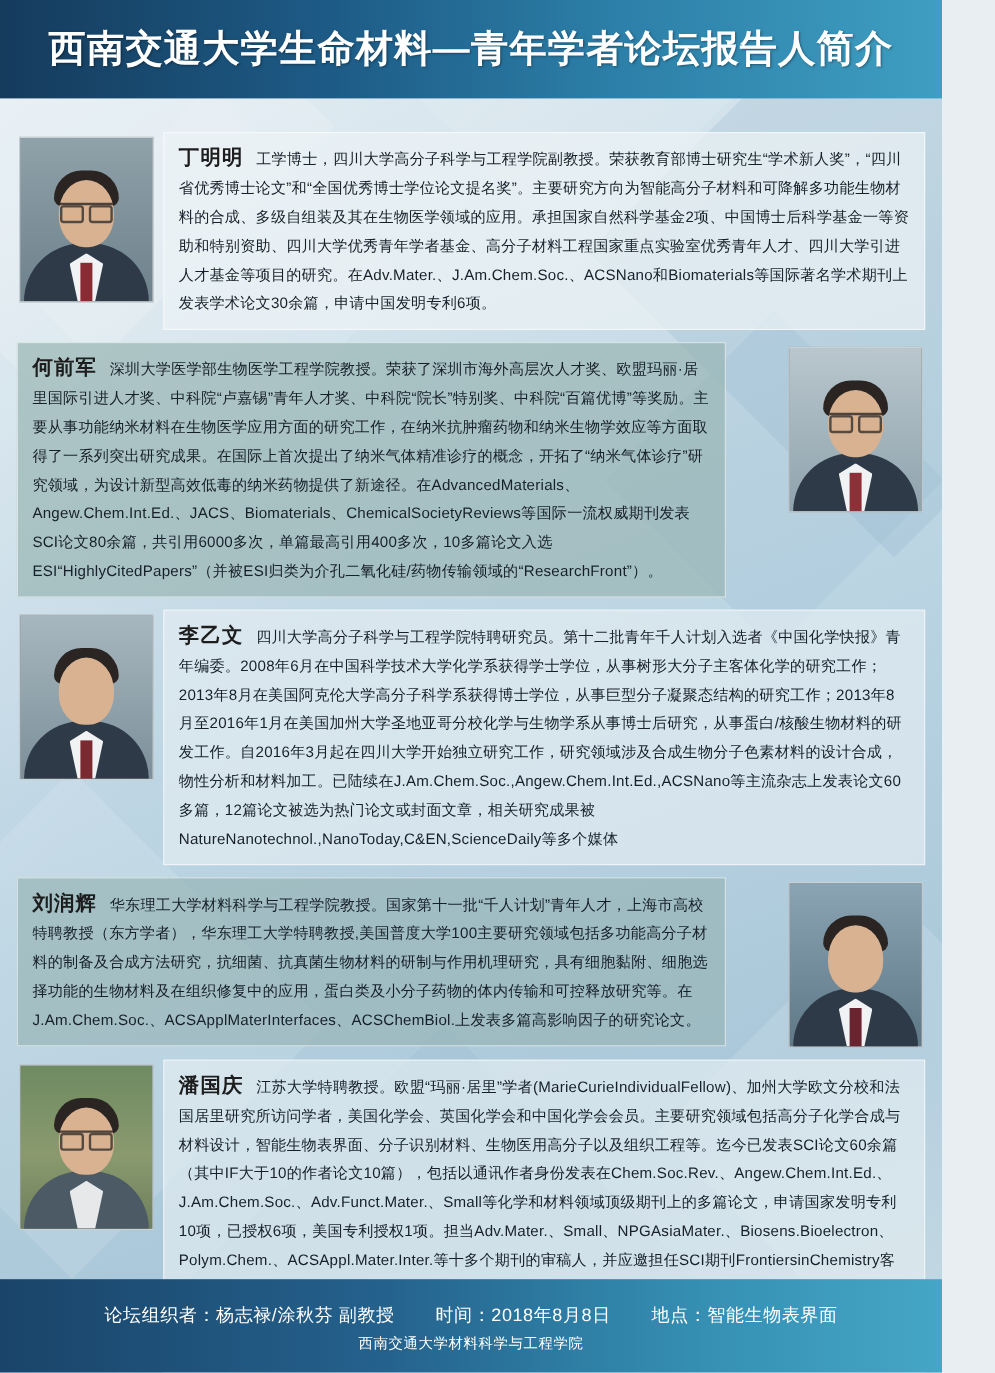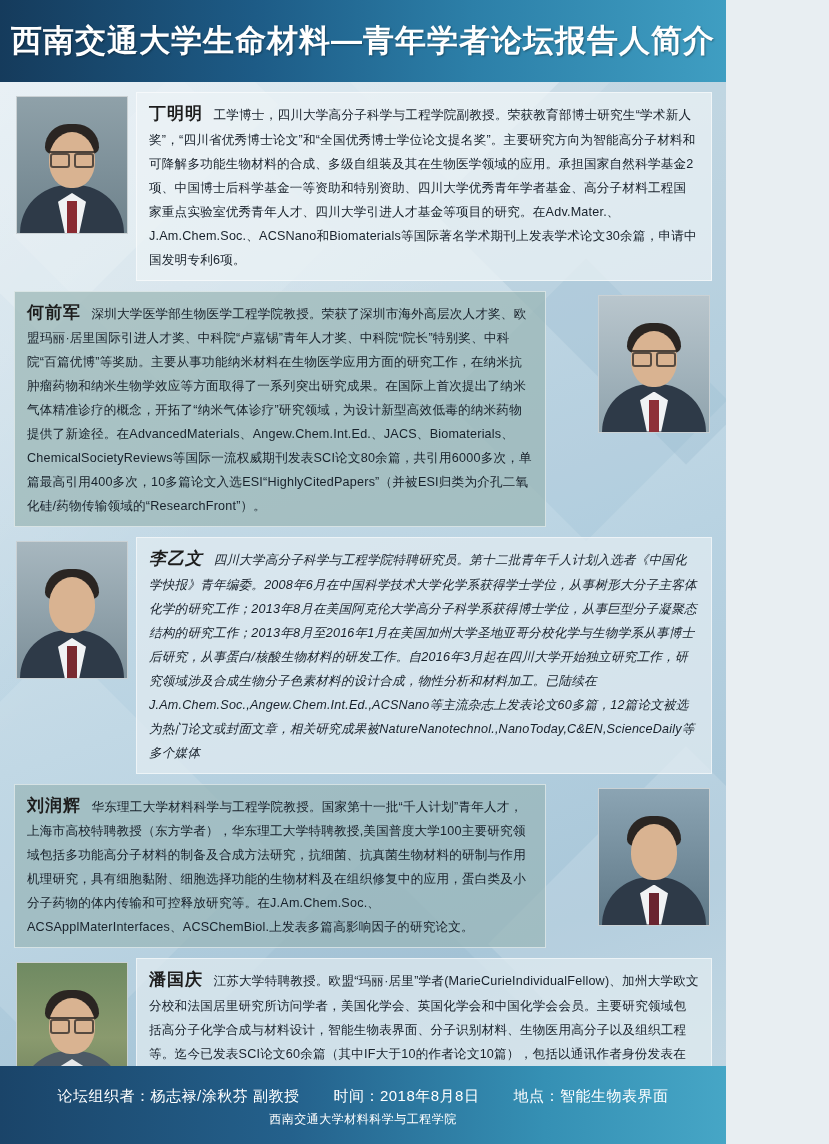--- a/index.html
+++ b/index.html
@@ -7,21 +7,21 @@
   body {
     width: 829px;
     height: 1144px;
     font-family: "Liberation Sans", sans-serif;
     background: #e8eef2;
     overflow: hidden;
   }
 
   .poster {
     position: relative;
-    width: 726px;
+    width: 785px;
     height: 1144px;
     background:
       linear-gradient(135deg, rgba(255,255,255,0.35) 0%, rgba(255,255,255,0) 40%),
       linear-gradient(160deg, #dce8ef 0%, #cfe0ea 25%, #b9d3e2 55%, #a9c7d9 80%, #bcd4e1 100%);
     overflow: hidden;
   }
 
   
   .facet {
     position: absolute;
@@ -51,21 +51,21 @@
     color: #ffffff;
     font-size: 31px;
     font-weight: bold;
     letter-spacing: 1px;
     text-shadow: 1px 1px 2px rgba(0,0,0,0.35);
     white-space: nowrap;
   }
 
   .content {
     position: relative;
-    padding: 10px 14px 0 14px;
+    padding: 28px 14px 0 14px;
   }
 
   .entry {
     position: relative;
     display: flex;
     align-items: flex-start;
     margin-bottom: 10px;
   }
   .entry.reverse { flex-direction: row-reverse; gap: 44px; }
 
@@ -137,21 +137,21 @@
   .photo .glasses:after { right: 0; }
 
   .card {
     flex: 1;
     padding: 8px 12px 9px 12px;
     border: 1px solid rgba(255,255,255,0.55);
     line-height: 1.5;
   }
   .card.t1 { background: rgba(236,242,245,0.72); }
   .card.t2 { background: rgba(152,181,180,0.70); }
-  .card.t3 { background: rgba(226,236,241,0.72); font-style: italic; }
+  .card.t3 { background: rgba(226,236,241,0.72); }
   .card.t4 { background: rgba(150,180,182,0.68); }
   .card.t5 { background: rgba(226,236,241,0.70); }
 
   .name {
     font-size: 17px;
     font-weight: bold;
     color: #1d1d1d;
     margin-right: 6px;
     letter-spacing: 1px;
   }

